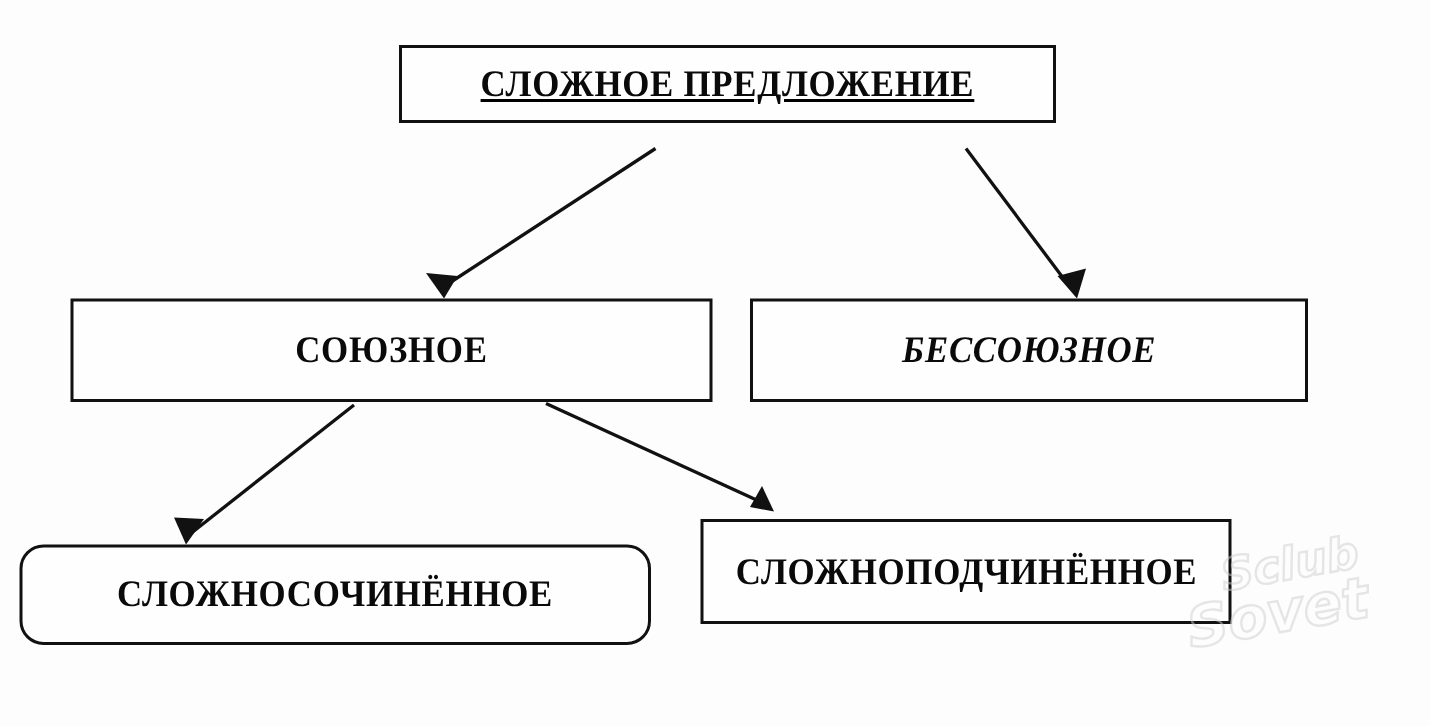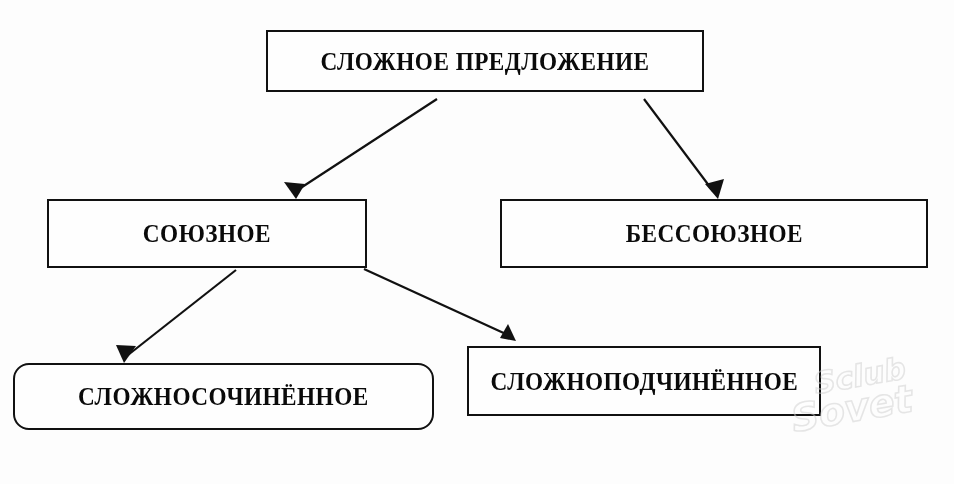--- a/index.html
+++ b/index.html
@@ -32,27 +32,27 @@
     font-family: "Liberation Serif", "DejaVu Serif", serif;
     font-weight: 700;
     color: #0a0a0a;
     letter-spacing: 0.5px;
     white-space: nowrap;
     text-align: center;
     line-height: 1;
     transform: scaleX(0.93);
   }
 
-  #node-root      { left: 266px; top: 30px;  width: 438px; height: 62px; }
+  #node-root      { left: 266px; top: 30px;  width: 438px; height: 52px; text-decoration: underline; }
   #node-root .node-label      { font-size: 25px; }
 
-  #node-soyuznoe  { left: 47px;  top: 199px; width: 320px; height: 69px; }
+  #node-soyuznoe  { left: 47px;  top: 199px; width: 428px; height: 69px; }
   #node-soyuznoe .node-label  { font-size: 25px; }
 
-  #node-bessoyuznoe { left: 500px; top: 199px; width: 428px; height: 69px; }
+  #node-bessoyuznoe { left: 500px; top: 199px; width: 372px; height: 69px; font-style: italic; }
   #node-bessoyuznoe .node-label { font-size: 25px; }
 
   #node-slozhnosochinennoe { left: 13px; top: 363px; width: 421px; height: 67px; border-radius: 16px; }
   #node-slozhnosochinennoe .node-label { font-size: 25px; }
 
   #node-slozhnopodchinennoe { left: 467px; top: 346px; width: 354px; height: 70px; }
   #node-slozhnopodchinennoe .node-label { font-size: 25px; }
 
   
   #connectors {

